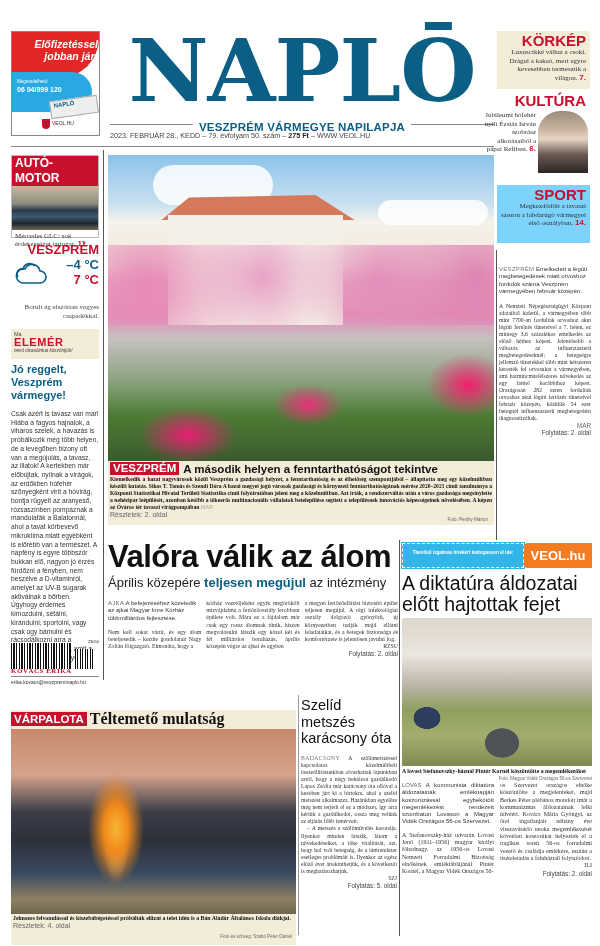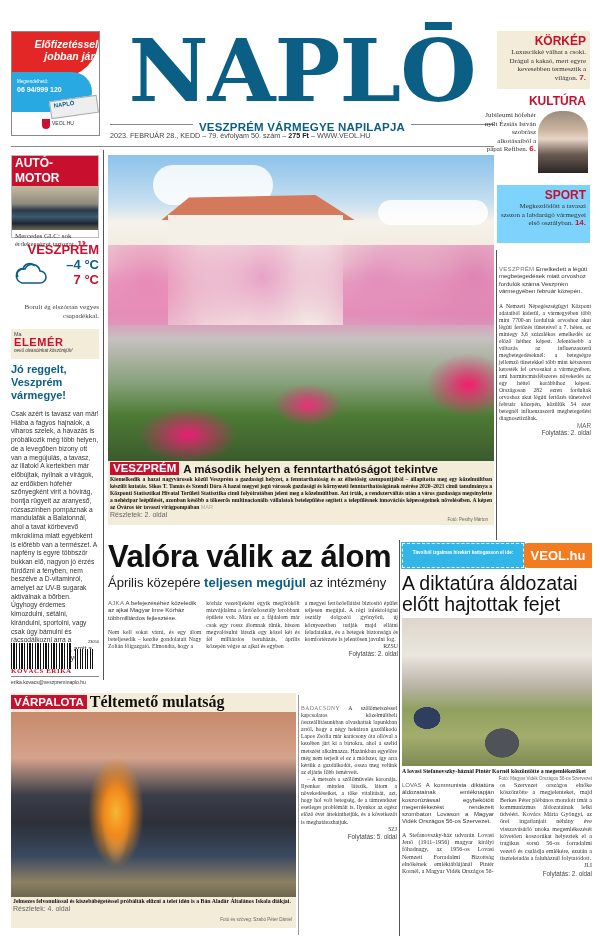--- a/index.html
+++ b/index.html
@@ -28,21 +28,21 @@
 #mast .title{position:absolute;left:0;top:0;width:384px;text-align:center;font-family:"DejaVu Serif",serif;font-weight:bold;font-size:86px;line-height:86px;color:#0b5e84;letter-spacing:-1px;transform:scaleX(1.02)}
 #mast .sub{position:absolute;left:0;top:89px;width:384px;text-align:center}
 #mast .sub span{background:#fff;padding:0 6px;font-family:"Liberation Sans",sans-serif;font-weight:bold;color:#0b5e84;font-size:11.5px;letter-spacing:.2px}
 #mast .rule{position:absolute;left:0;top:96px;width:384px;height:1px;background:#888}
 #dateline{left:110px;top:131px;width:384px;text-align:left;font-family:"Liberation Sans",sans-serif;font-size:7.2px;color:#444}
 #dateline b{color:#222}
 #rule-top{left:11px;top:146px;width:483px;height:1px;background:#888}
 
 
 #korkep{left:497px;top:31px;width:93px;height:58px;background:#f2ecd9;padding:3px 4px;text-align:right}
-.kicker{font-family:"Liberation Sans",sans-serif;font-weight:bold;color:#c8102e;font-size:12px;line-height:14px}
+.kicker{font-family:"Liberation Sans",sans-serif;font-weight:bold;color:#c8102e;font-size:15px;line-height:14px}
 .teaser{font-size:7px;line-height:8.6px;color:#333}
 .pg{font-family:"Liberation Sans",sans-serif;font-weight:bold;color:#c8102e;font-size:8px}
 #kultura{left:497px;top:94px;width:93px;height:86px;text-align:right}
 #kultura .kicker{margin-right:4px}
 #kultura .photo{position:absolute;right:2px;top:17px;width:50px;height:62px;background:linear-gradient(180deg,#9b8c7e 0%,#c9b49e 30%,#e7d6c6 45%,#6b5b53 70%,#2b2624 100%);border-radius:22px 22px 0 0}
 #kultura .txt{position:absolute;right:54px;top:17px;width:52px;text-align:right}
 #sport{left:497px;top:185px;width:93px;height:58px;background:#7dd3fc;padding:3px 4px;text-align:right}
 
 
 #auto{left:11px;top:155px;width:88px;height:83px;border:1px solid #bbb}
@@ -127,21 +127,21 @@
  radial-gradient(ellipse 22px 18px at 25px 100px,#2f3e60 0,#2f3e60 60%,rgba(47,62,96,0) 62%),
  linear-gradient(180deg,#dcd6cc 0%,#ebe6de 25%,#bcb5aa 45%,#8fa05e 62%,#a4ad6e 80%,#7e8a52 100%)}
 #dikt .cap{margin-top:2px;font-family:"Liberation Serif",serif;font-weight:bold;font-size:5.8px;line-height:7px;color:#111}
 #dikt .credit{font-family:"Liberation Sans",sans-serif;font-weight:normal;font-size:4.5px;color:#666;float:right}
 #dikt .cols{margin-top:7px;display:flex;gap:6px}
 #dikt .col{flex:1;font-size:6px;line-height:7.3px;color:#333}
 #dikt .loc{color:#666;font-family:"Liberation Sans",sans-serif}
 #dikt .cont{text-align:right;font-family:"Liberation Sans",sans-serif;font-size:6.3px;color:#444}
 
 
-#varpal{left:11px;top:693px;width:285px;height:235px;background:#f2ecd9}
+#varpal{left:11px;top:710px;width:285px;height:235px;background:#f2ecd9}
 #varpal .head{display:flex;align-items:center;gap:3px;padding:0 0 1px 0}
 #varpal .tag{background:#c8102e;color:#fff;font-family:"Liberation Sans",sans-serif;font-weight:bold;font-size:11.5px;line-height:14px;padding:0 3px}
 #varpal .title{font-family:Liberation Serif, serif;font-weight:bold;font-size:16px;color:#111}
 #varpal .photo{width:285px;height:185px;position:relative;overflow:hidden;background:
  radial-gradient(ellipse 40px 80px at 105px 100px,#f7b733 0,#f0881b 30%,rgba(240,136,27,0) 70%),
  radial-gradient(ellipse 20px 60px at 105px 110px,#fff2a8 0,rgba(255,242,168,0) 70%),
  linear-gradient(180deg,#c88a6c 0%,#d4a38b 25%,#3b3d48 45%,#2c3039 60%,#3a4a60 78%,#8c8063 92%,#6e6650 100%)}
 #varpal .cap{font-family:"Liberation Serif",serif;font-weight:bold;font-size:5.8px;line-height:7.2px;color:#111;padding:1px 2px}
 #varpal .cap .more{font-family:"Liberation Sans",sans-serif;font-weight:normal;font-size:7px;color:#666}
 #varpal .credit{position:absolute;right:4px;bottom:6px;font-family:"Liberation Sans",sans-serif;font-size:4.5px;color:#666}
@@ -304,17 +304,18 @@
   <div class="head">
     <span class="tag">VÁRPALOTA</span>
     <span class="title">Téltemető mulatság</span>
   </div>
   <div class="photo"></div>
   <div class="cap"><span>Jelmezes felvonulással és kiszebábégetéssel próbálták elűzni a telet idén is a Bán Aladár Általános Iskola diákjai.</span> <span class="more">Részletek: 4. oldal</span></div>
   <div class="credit">Fotó és szöveg: Szabó Péter Dániel</div>
 </div>
 
 <div id="szelid" class="abs">
+  <div class="h">Szelíd metszés karácsony óta</div>
   <div class="body just"><span class="loc">BADACSONY</span> <span>A szőlőmetszéssel kapcsolatos közelmúltbeli összeállításunkban olvashattak lapunkban arról, hogy a négy hektáron gazdálkodó Lapos Zsófia már karácsony óta ollóval a kezében járt ki a birtokra, ahol a szelíd metszést alkalmazza. Hazánkban egyelőre még nem terjedt el ez a módszer, így arra kértük a gazdálkodót, ossza meg velünk az eljárás főbb ismérveit.</span></div>
   <div class="body just" style="margin-top:0;text-indent:6px">– A metszés a szőlőművelés koronája. Ilyenkor minden látszik, látom a növekedéseiket, a tőke vitalitását, azt, hogy hol volt betegség, de a támrendszer esetleges problémáit is. Ilyenkor az egész előző évet áttekinthetjük, és a következőt is meghatározhatjuk.</div>
   <div class="body" style="margin-top:0;text-align:right">SZJ</div>
   <div class="cont">Folytatás: 5. oldal</div>
 </div>
 
 </body></html>

